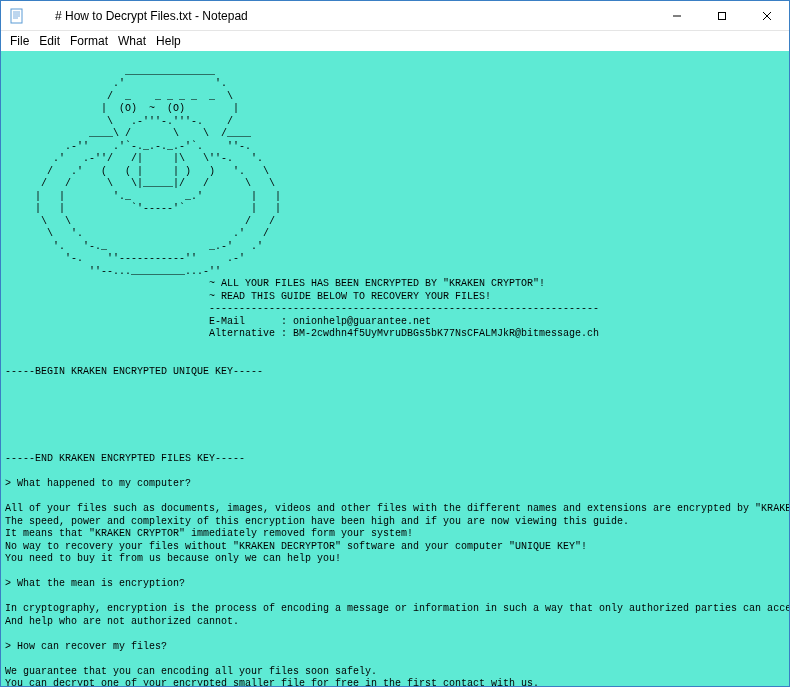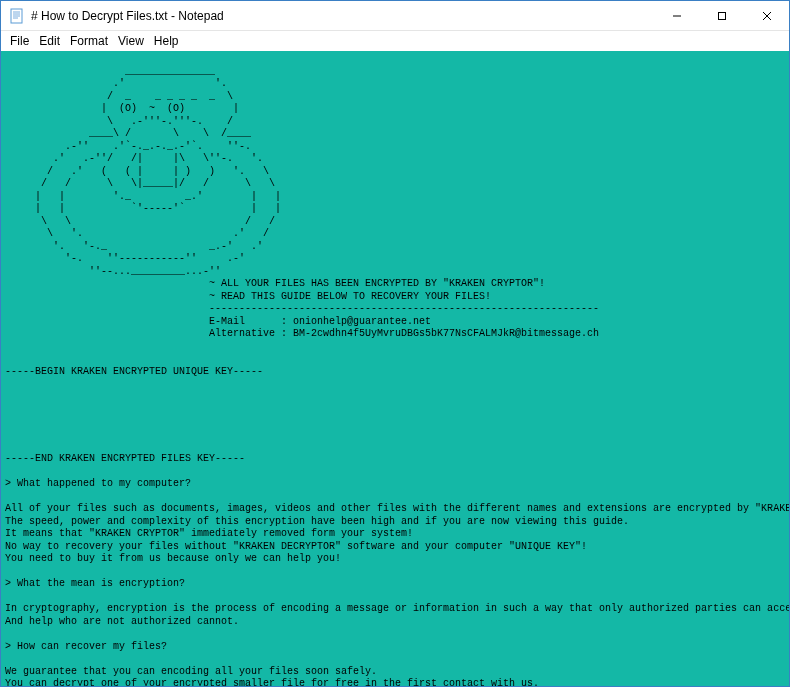--- a/index.html
+++ b/index.html
@@ -28,20 +28,21 @@
     .titlebar-icon {
       width: 16px;
       height: 16px;
       margin-left: 8px;
       margin-right: 6px;
     }
     .titlebar-title {
       flex: 1;
       font-size: 12px;
       color: #000;
+      margin-left: 24px;
     }
     .win-controls {
       display: flex;
       height: 100%;
     }
     .win-btn {
       width: 45px;
       height: 100%;
       display: flex;
       align-items: center;
@@ -59,21 +60,21 @@
       padding-left: 4px;
       font-size: 12px;
       color: #000;
     }
     .menu-item {
       padding: 1px 5px;
       cursor: pointer;
     }
     .content {
       flex: 1;
-      background: #14b8a6;
+      background: #5eead4;
       font-family: Consolas, "Courier New", monospace;
       font-size: 10px;
       line-height: 1.25;
       color: #000;
       padding: 2px 4px;
       white-space: pre;
       overflow: hidden;
       position: relative;
     }
     .ascii-art {
@@ -113,21 +114,21 @@
             <line x1="9" y1="1" x2="1" y2="9" stroke="#000" stroke-width="1"></line>
           </svg>
       </div>
     </div>
   </div>
 
   <div class="menubar">
     <span class="menu-item">File</span>
     <span class="menu-item">Edit</span>
     <span class="menu-item">Format</span>
-    <span class="menu-item">View</span>
+    <span class="menu-item">What</span>
     <span class="menu-item">Help</span>
   </div>
 
   <div class="content"><span class="ascii-art">
                     _______________
                   .'               '.
                  /  _    _ _ _ _  _  \
                 |  (O)  ~  (O)        |
                  \   .-'''-.'''-.    /
               ____\ /       \    \  /____

